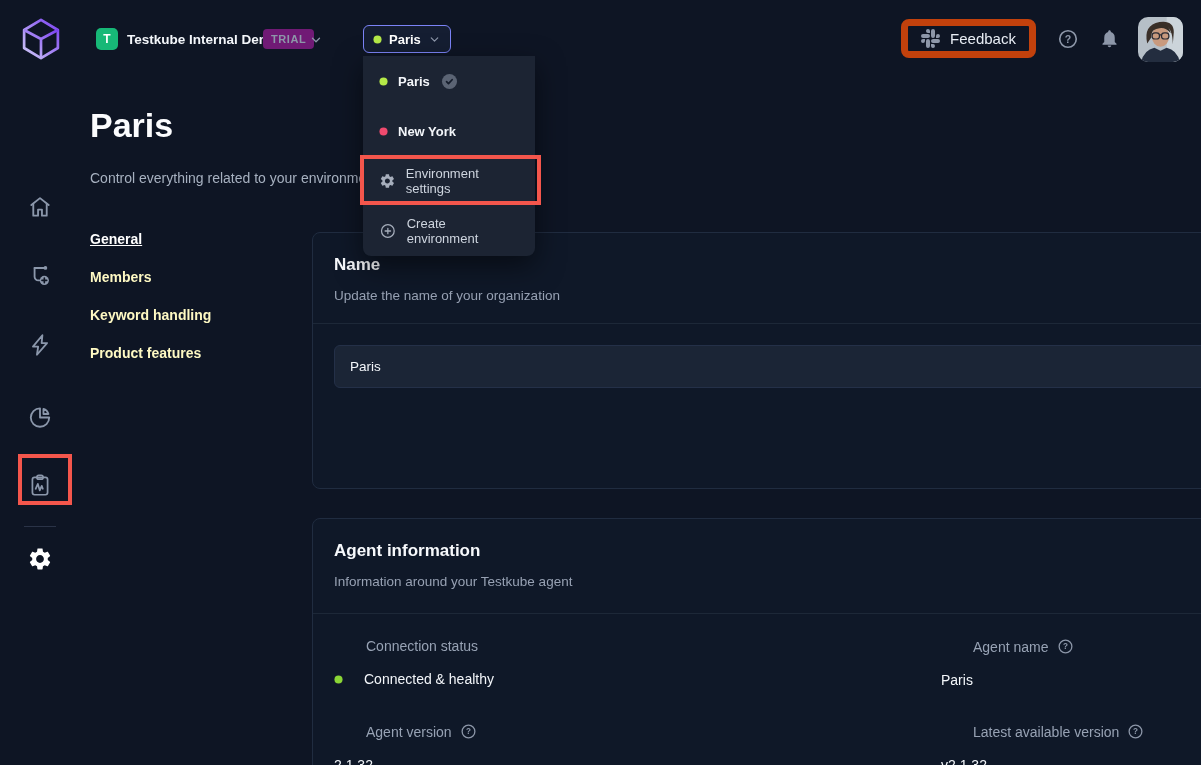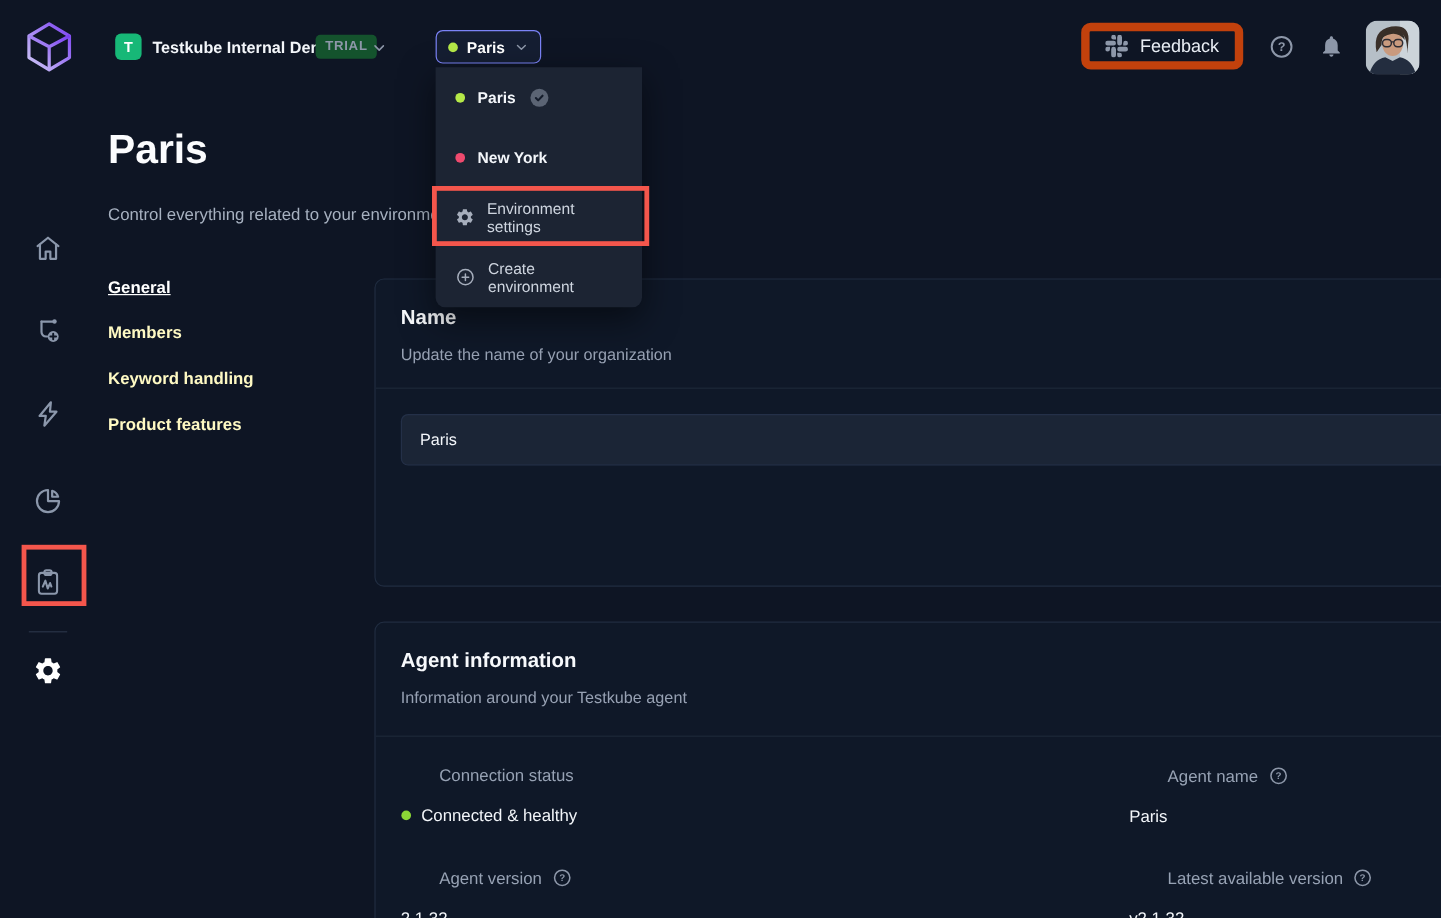--- a/index.html
+++ b/index.html
@@ -10,21 +10,21 @@
     font-family:"Liberation Sans","DejaVu Sans",sans-serif;
     color:#f3f6fa;
   }
   .abs { position:absolute; }
 
   
   .topbar { position:absolute; left:0; top:0; width:1201px; height:80px; }
   .org-badge { position:absolute; left:96px; top:28px; width:22px; height:22px; border-radius:5px;
     background:#17b877; color:#fff; font-size:12px; font-weight:700; display:flex; align-items:center; justify-content:center; }
   .org-name { position:absolute; left:127px; top:32px; font-size:13.5px; font-weight:700; color:#f3f6fa; }
-  .trial-badge { position:absolute; left:263px; top:29px; background:#14532d; color:#8d97a9;
+  .trial-badge { position:absolute; left:263px; top:29px; background:#701a75; color:#8d97a9;
     font-size:11px; font-weight:600; letter-spacing:.6px; padding:4px 8px; border-radius:4px; }
   .org-chevron { position:absolute; left:309px; top:33px; }
   .env-button { position:absolute; left:363px; top:25px; height:28px; padding:0 9px;
     display:flex; align-items:center; gap:7px; background:#151e32; border:1px solid #7b83f7; border-radius:6px; cursor:pointer; }
   .env-button .lbl { font-size:13px; font-weight:700; color:#fff; }
   .feedback-button { position:absolute; left:901px; top:19px; width:135px; height:39px; border:7px solid #c2410c;
     border-radius:8px; background:transparent; display:flex; align-items:center; justify-content:center; gap:10px; cursor:pointer; }
   .feedback-button .lbl { font-size:15px; font-weight:500; color:#e8edf4; }
   .icon-btn { position:absolute; cursor:pointer; }
   .avatar { position:absolute; left:1138px; top:17px; width:45px; height:45px; border-radius:10px; overflow:hidden; cursor:pointer; }
@@ -50,21 +50,21 @@
   .card-divider { position:absolute; left:0; width:100%; height:1px; background:#1d2838; }
   .card-name .card-divider { top:90px; }
   .card-agent .card-divider { top:94px; }
 
   .text-input { position:absolute; left:21px; top:112px; width:calc(100% - 42px); height:43px;
     background:#1b2536; border:1px solid #243048; border-radius:6px; color:#f3f6fa;
     font-size:13.5px; padding:0 15px; font-family:inherit; outline:none; }
 
   .field { position:absolute; }
   .field-label { font-size:14px; color:#97a2b4; display:flex; align-items:center; gap:8px;margin-left:32px; }
-  .field-value { font-size:14px; color:#f3f6fa; margin-top:17px; font-weight:500; display:flex; align-items:center; gap:8px; }
+  .field-value { font-size:14px; color:#f3f6fa; margin-top:17px; font-weight:500; display:flex; align-items:center; gap:21px; }
   .f-conn  { left:21px;  top:119px; }
   .f-aname { left:628px; top:119px; }
   .f-aver  { left:21px;  top:204px; }
   .f-lver  { left:628px; top:204px; }
 
   
   .env-dropdown { position:absolute; left:363px; top:56px; width:172px; height:200px; z-index:50;
     background:#1c2433; border-radius:0 0 8px 8px; box-shadow:0 10px 28px rgba(0,0,0,.5); }
   .dd-row { height:50px; display:flex; align-items:center; padding:0 16px; gap:10px; cursor:pointer; }
   .dd-row .dd-label { font-size:13px; font-weight:700; color:#f3f6fa; }

